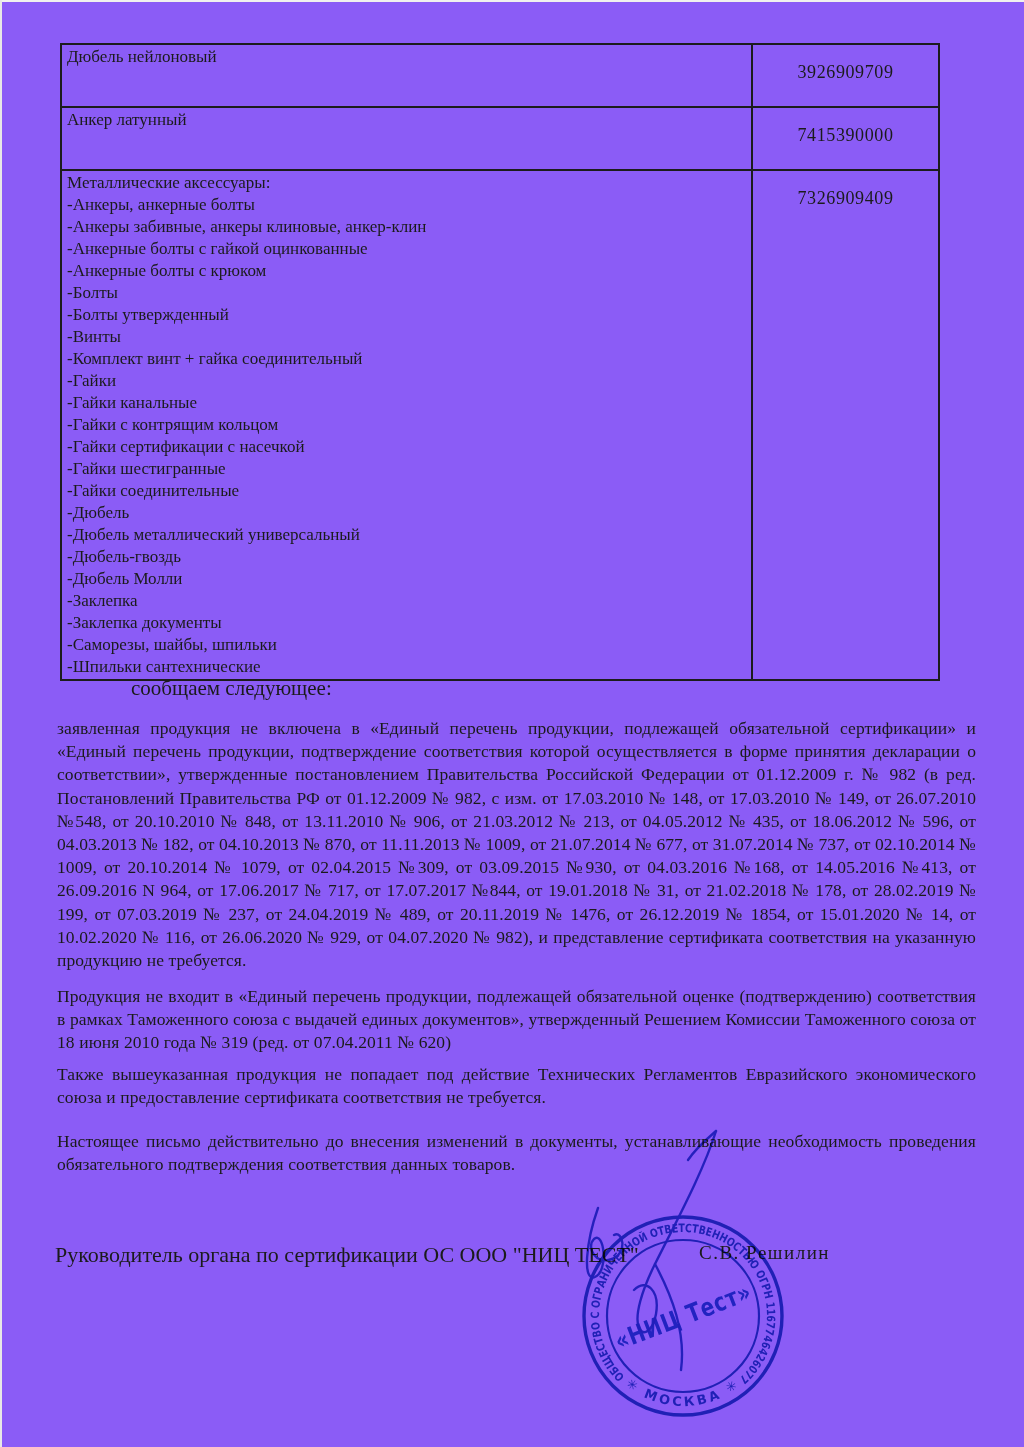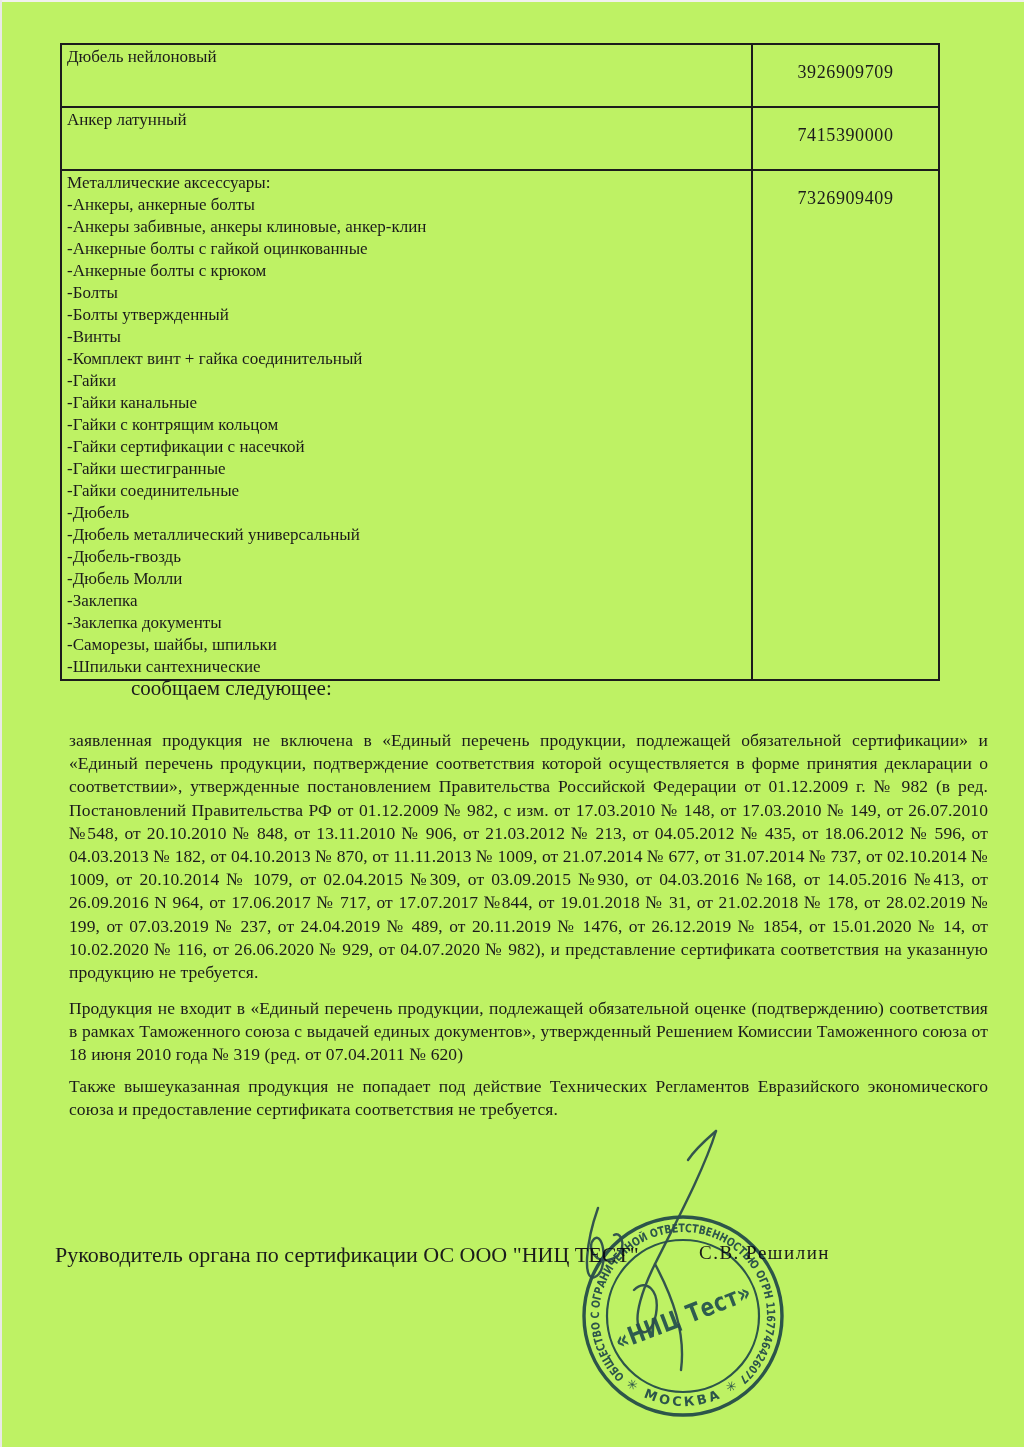--- a/index.html
+++ b/index.html
@@ -1,18 +1,18 @@
 <!DOCTYPE html>
 <html><head>
 <meta charset="utf-8">
 <style>
   html,body{margin:0;padding:0;background:#ffffff;}
   .sheet{
     position:relative;width:1024px;height:1447px;background:#fefefdc;
-    background-color:#bef264;overflow:hidden;
+    background-color:#8b5cf6;overflow:hidden;
     font-family:"Liberation Serif","DejaVu Serif",serif;color:#1b1b1b;
   }
   .edge-left{position:absolute;left:0;top:0;width:2px;height:100%;background:#e9e9e6;}
   .edge-top{position:absolute;left:0;top:0;width:100%;height:2px;background:#f1f1ee;}
 
   table.tbl{
     position:absolute;left:60px;top:43px;width:878px;
     border-collapse:collapse;table-layout:fixed;
   }
   .tbl td{
@@ -22,21 +22,21 @@
   .tbl tr.r1 td, .tbl tr.r2 td{height:44px;}
   td.code{
     text-align:center;font-size:18px;padding-top:16px;
     letter-spacing:0.6px;vertical-align:top;
   }
   .cell-name{line-height:22px;}
   .items div{line-height:22px;}
 
   .intro{position:absolute;left:131px;top:676px;font-size:21px;}
   .para{
-    position:absolute;left:57px;width:919px;margin:12px;
+    position:absolute;left:57px;width:919px;margin:0;
     font-size:17.5px;line-height:23.2px;text-align:justify;text-align-last:left;
     letter-spacing:0.1px;
   }
   .p1{top:717px;}
   .p2{top:985px;}
   .p3{top:1063px;}
   .p4{top:1130px;}
 
   .sig-label{position:absolute;left:55px;top:1242px;font-size:22px;white-space:nowrap;text-align:right;}
   .sig-name{position:absolute;left:699px;top:1242px;font-size:19px;letter-spacing:1.5px;white-space:nowrap;}
@@ -104,20 +104,21 @@
         <td class="code">7326909409</td>
       </tr>
     </tbody>
   </table>
 
   <div class="intro">сообщаем следующее:</div>
 
   <p class="para p1">заявленная продукция не включена в «Единый перечень продукции, подлежащей обязательной сертификации» и «Единый перечень продукции, подтверждение соответствия которой осуществляется в форме принятия декларации о соответствии», утвержденные постановлением Правительства Российской Федерации от 01.12.2009 г. № 982 (в ред. Постановлений Правительства РФ от 01.12.2009 № 982, с изм. от 17.03.2010 № 148, от 17.03.2010 № 149, от 26.07.2010 №548, от 20.10.2010 № 848, от 13.11.2010 № 906, от 21.03.2012 № 213, от 04.05.2012 № 435, от 18.06.2012 № 596, от 04.03.2013 № 182, от 04.10.2013 № 870, от 11.11.2013 № 1009, от 21.07.2014 № 677, от 31.07.2014 № 737, от 02.10.2014 № 1009, от 20.10.2014 № 1079, от 02.04.2015 №309, от 03.09.2015 №930, от 04.03.2016 №168, от 14.05.2016 №413, от 26.09.2016 N 964, от 17.06.2017 № 717, от 17.07.2017 №844, от 19.01.2018 № 31, от 21.02.2018 № 178, от 28.02.2019 № 199, от 07.03.2019 № 237, от 24.04.2019 № 489, от 20.11.2019 № 1476, от 26.12.2019 № 1854, от 15.01.2020 № 14, от 10.02.2020 № 116, от 26.06.2020 № 929, от 04.07.2020 № 982), и представление сертификата соответствия на указанную продукцию не требуется.</p>
   <p class="para p2">Продукция не входит в «Единый перечень продукции, подлежащей обязательной оценке (подтверждению) соответствия в рамках Таможенного союза с выдачей единых документов», утвержденный Решением Комиссии Таможенного союза от 18 июня 2010 года № 319 (ред. от 07.04.2011 № 620)</p>
   <p class="para p3">Также вышеуказанная продукция не попадает под действие Технических Регламентов Евразийского экономического союза и предоставление сертификата соответствия не требуется.</p>
+  <p class="para p4">Настоящее письмо действительно до внесения изменений в документы, устанавливающие необходимость проведения обязательного подтверждения соответствия данных товаров.</p>
 
   <div class="sig-label">Руководитель органа по сертификации ОС ООО "НИЦ ТЕСТ"</div>
   <div class="sig-name">С.В. Решилин</div>
 
   <svg class="stamp-svg" viewBox="0 0 330 330" aria-hidden="true">
     <defs>
       <path id="arcTop" d="M145,282 A84,84 0 0 1 145,114 A84,84 0 0 1 145,282" fill="none"></path>
       <path id="arcBot" d="M55,198 A90,90 0 0 0 235,198" fill="none"></path>
     </defs>
 

